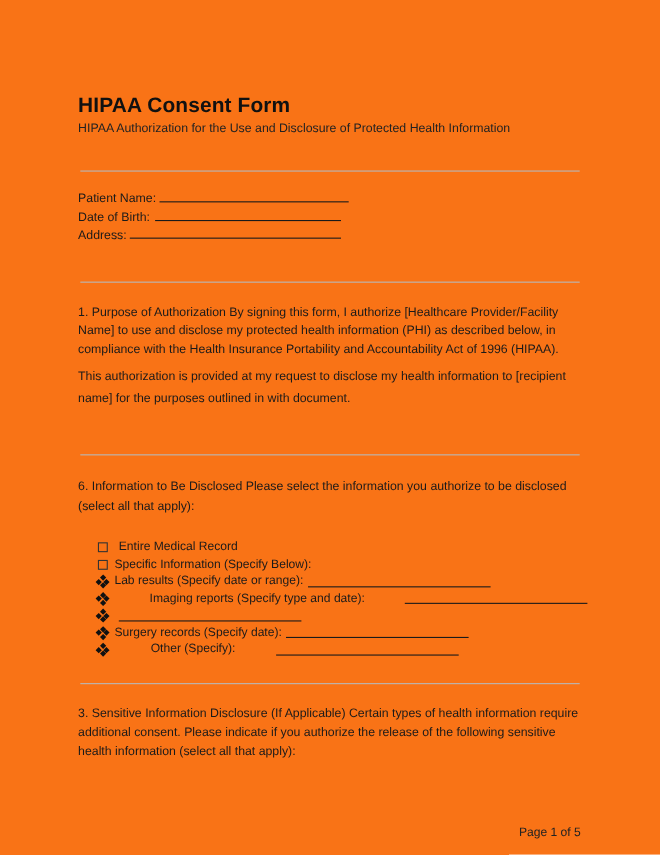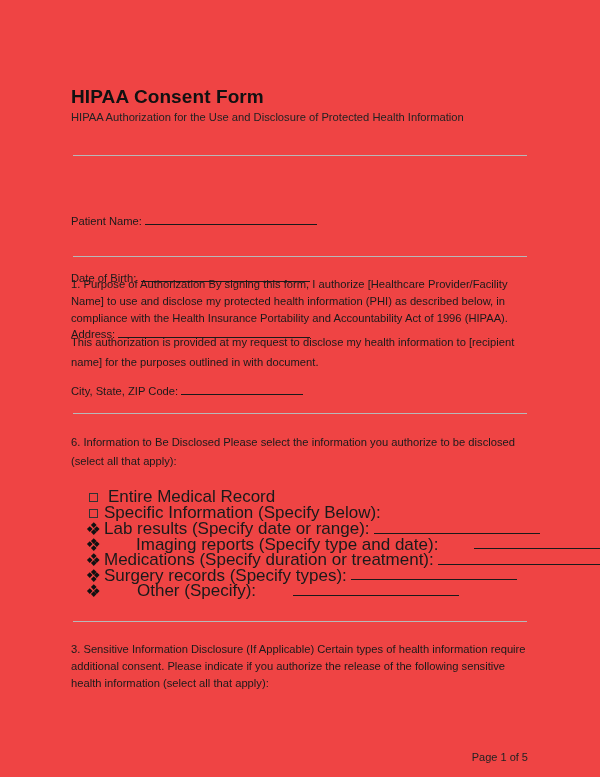--- a/index.html
+++ b/index.html
@@ -11,21 +11,21 @@
     }
     body {
       font-family: "Liberation Sans", sans-serif;
       color: #1a1a1a;
       position: relative;
     }
     .page {
       position: absolute;
       left: 0; top: 0;
       width: 600px; height: 777px;
-      background: #ef4444;
+      background: #f97316;
     }
     .title {
       position: absolute;
       left: 71px; top: 86px;
       font-size: 19px;
       font-weight: bold;
       color: #111111;
       letter-spacing: 0.1px;
     }
     .subtitle {
@@ -42,40 +42,40 @@
       border-top: 1px solid #b8b8b8;
     }
     .field-block {
       position: absolute;
       left: 71px;
       top: 173px;
       font-size: 11.2px;
       line-height: 16.5px;
       color: #1a1a1a;
     }
-    .field-row { white-space: nowrap; margin-top: 40px; }
+    .field-row { white-space: nowrap; }
     .blank {
       display: inline-block;
       border-bottom: 1px solid #1a1a1a;
       height: 10px;
       vertical-align: baseline;
       margin-left: 3px;
     }
     .para {
       position: absolute;
       left: 71px;
       width: 460px;
       font-size: 11.2px;
       line-height: 17px;
       color: #1a1a1a;
     }
     .list {
       position: absolute;
       left: 89px;
-      font-size: 17px;
+      font-size: 11px;
       line-height: 16px;
       color: #1a1a1a;
     }
     .li { white-space: nowrap; display: flex; align-items: center; height: 16px; }
     .checkbox {
       display: inline-block;
       width: 9px; height: 9px;
       border: 1px solid #333;
       margin-right: 6px;
       flex-shrink: 0;
@@ -120,23 +120,20 @@
   <div class="field-block">
     <div class="field-row">
       <span>Patient Name:</span><span class="blank" style="width:172px;"></span>
     </div>
     <div class="field-row">
       <span>Date of Birth:</span><span class="blank" style="width:169px; margin-left:5px;"></span>
     </div>
     <div class="field-row">
       <span>Address:</span><span class="blank" style="width:192px;"></span>
     </div>
-    <div class="field-row">
-      <span>City, State, ZIP Code:</span><span class="blank" style="width:122px;"></span>
-    </div>
   </div>
 
   <div class="divider" style="top:256px;"></div>
 
   <div class="para" style="top:276px;">1. Purpose of Authorization By signing this form, I authorize [Healthcare Provider/Facility Name] to use and disclose my protected health information (PHI) as described below, in compliance with the Health Insurance Portability and Accountability Act of 1996 (HIPAA).</div>
   <div class="para" style="top:332px; line-height:20px;">This authorization is provided at my request to disclose my health information to [recipient name] for the purposes outlined in with document.</div>
 
   <div class="divider" style="top:413px;"></div>
 
   <div class="para" style="top:433px; line-height:19px;">6. Information to Be Disclosed Please select the information you authorize to be disclosed (select all that apply):</div>
@@ -173,31 +170,30 @@
       <span>Imaging reports (Specify type and date):</span>
       <span class="blank" style="width:166px; margin-left:4px;"></span>
     </div>
     <div class="li" style="height:15.5px;">
       <span class="bullet">
           <i class="t"></i>
           <i class="b"></i>
           <i class="l"></i>
           <i class="r"></i>
         </span>
-      <span>Medications (Specify duration or treatment):</span>
       <span class="blank" style="width:166px; margin-left:4px;"></span>
     </div>
     <div class="li" style="height:15.5px;">
       <span class="bullet">
           <i class="t"></i>
           <i class="b"></i>
           <i class="l"></i>
           <i class="r"></i>
         </span>
-      <span>Surgery records (Specify types):</span>
+      <span>Surgery records (Specify date):</span>
       <span class="blank" style="width:166px; margin-left:4px;"></span>
     </div>
     <div class="li" style="height:15.5px;gap:33px;">
       <span class="bullet">
           <i class="t"></i>
           <i class="b"></i>
           <i class="l"></i>
           <i class="r"></i>
         </span>
       <span>Other (Specify):</span>

